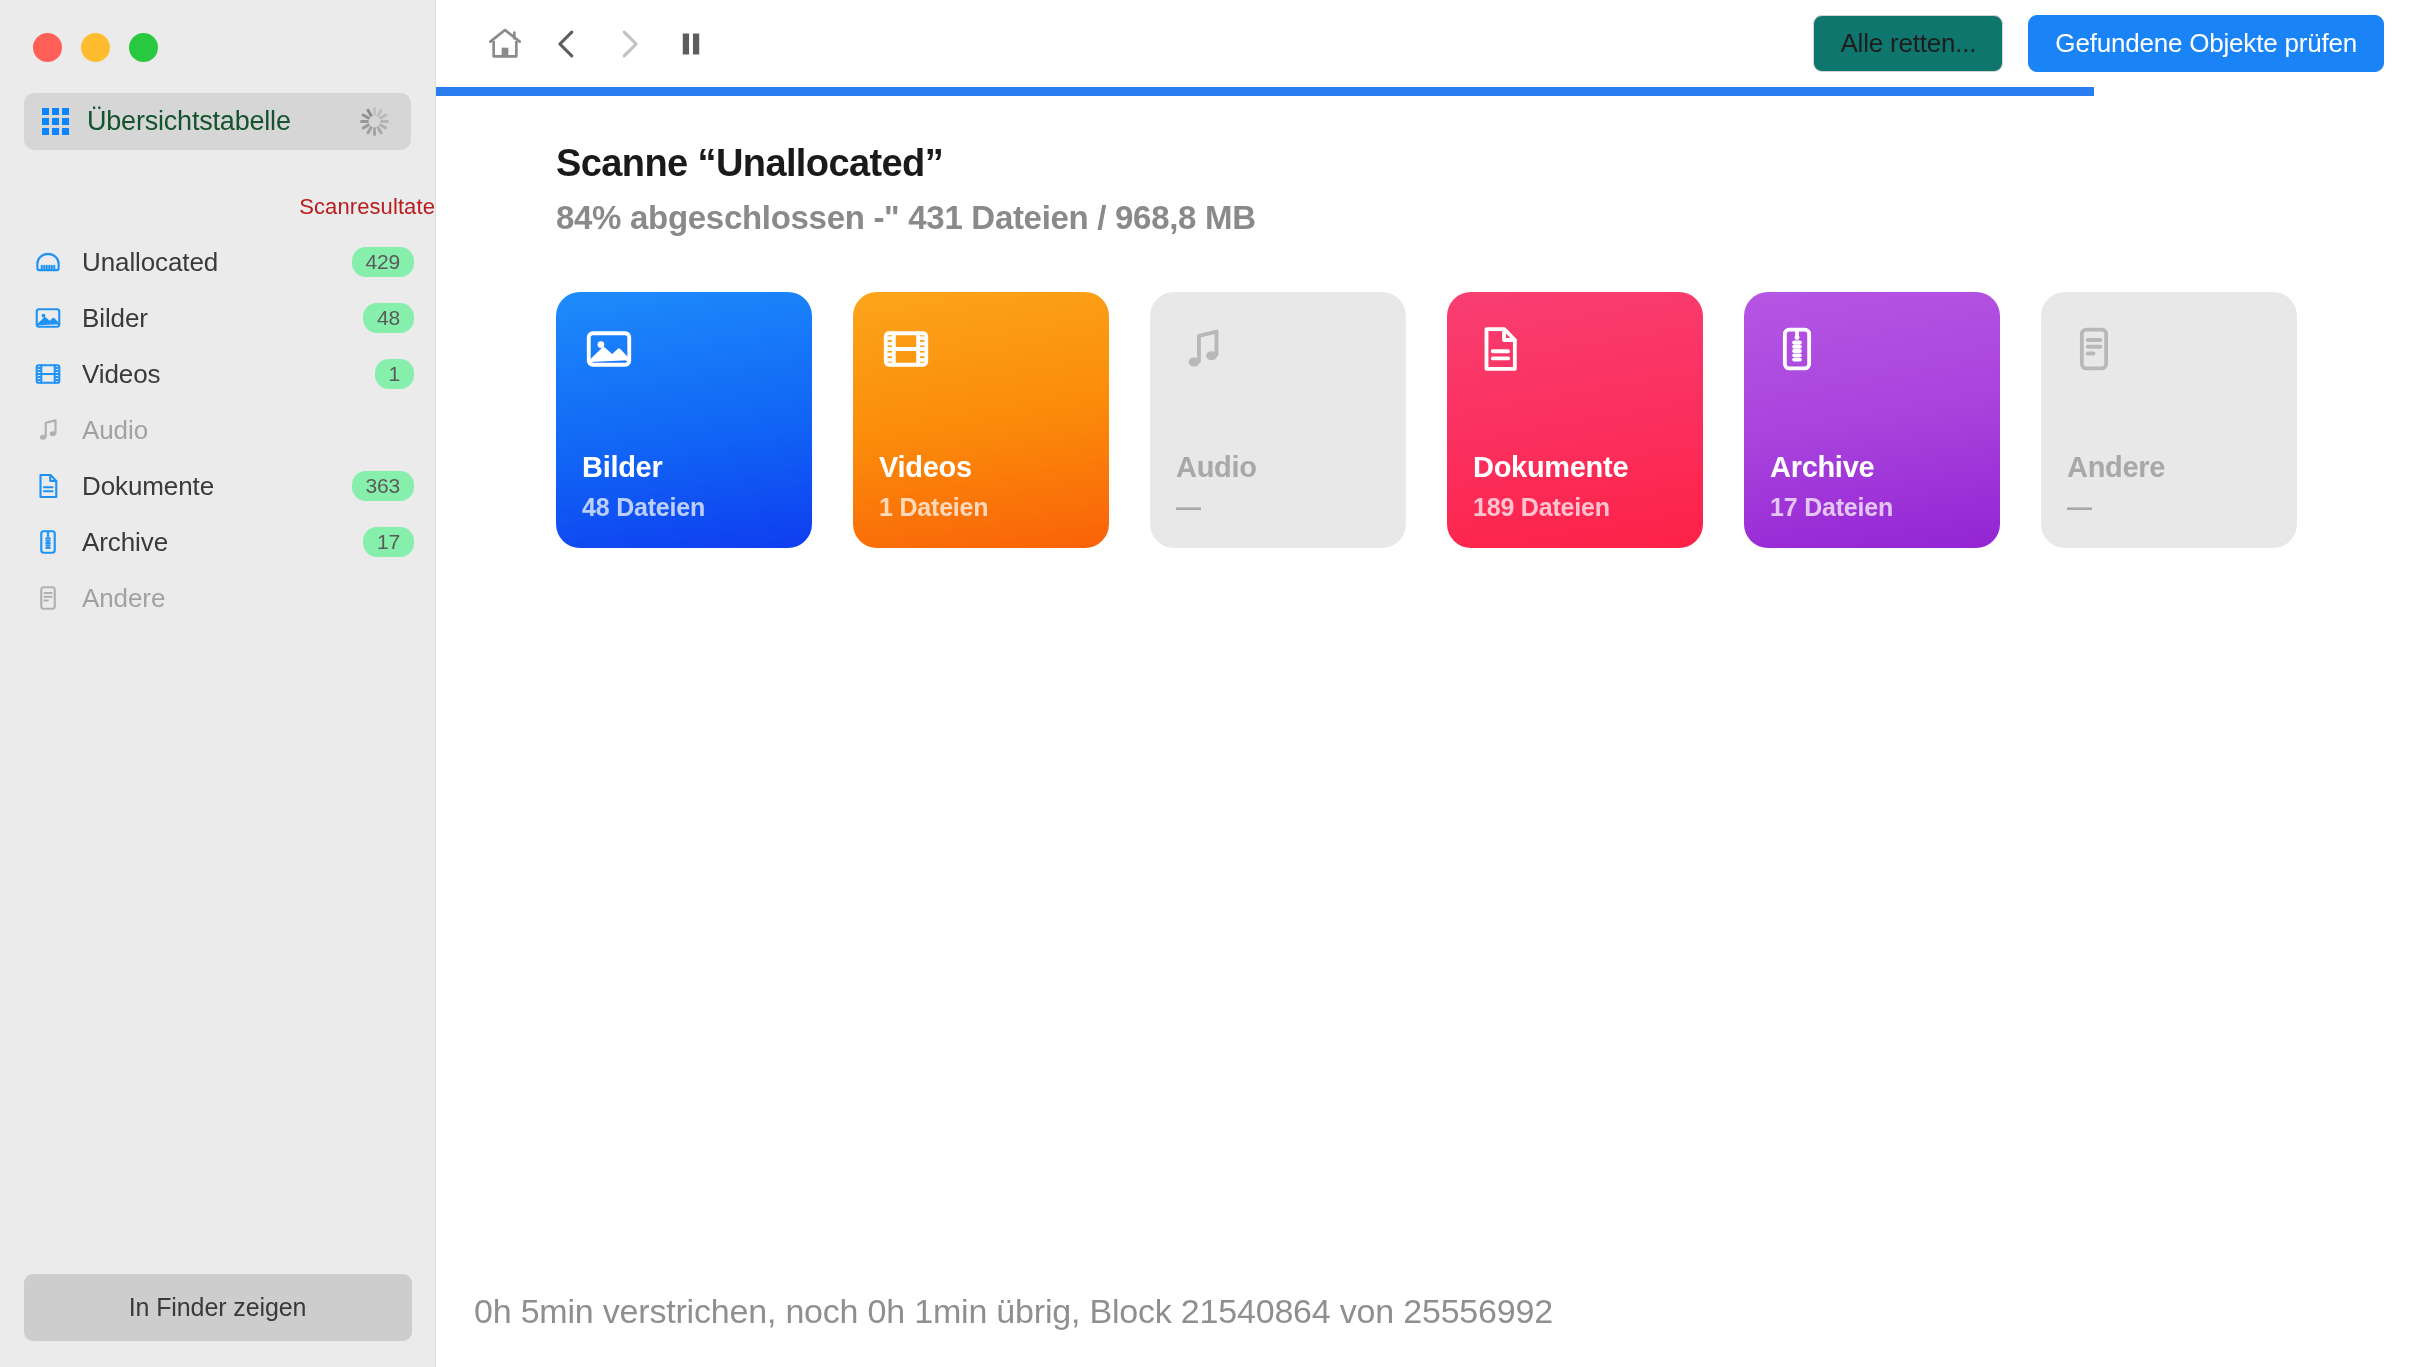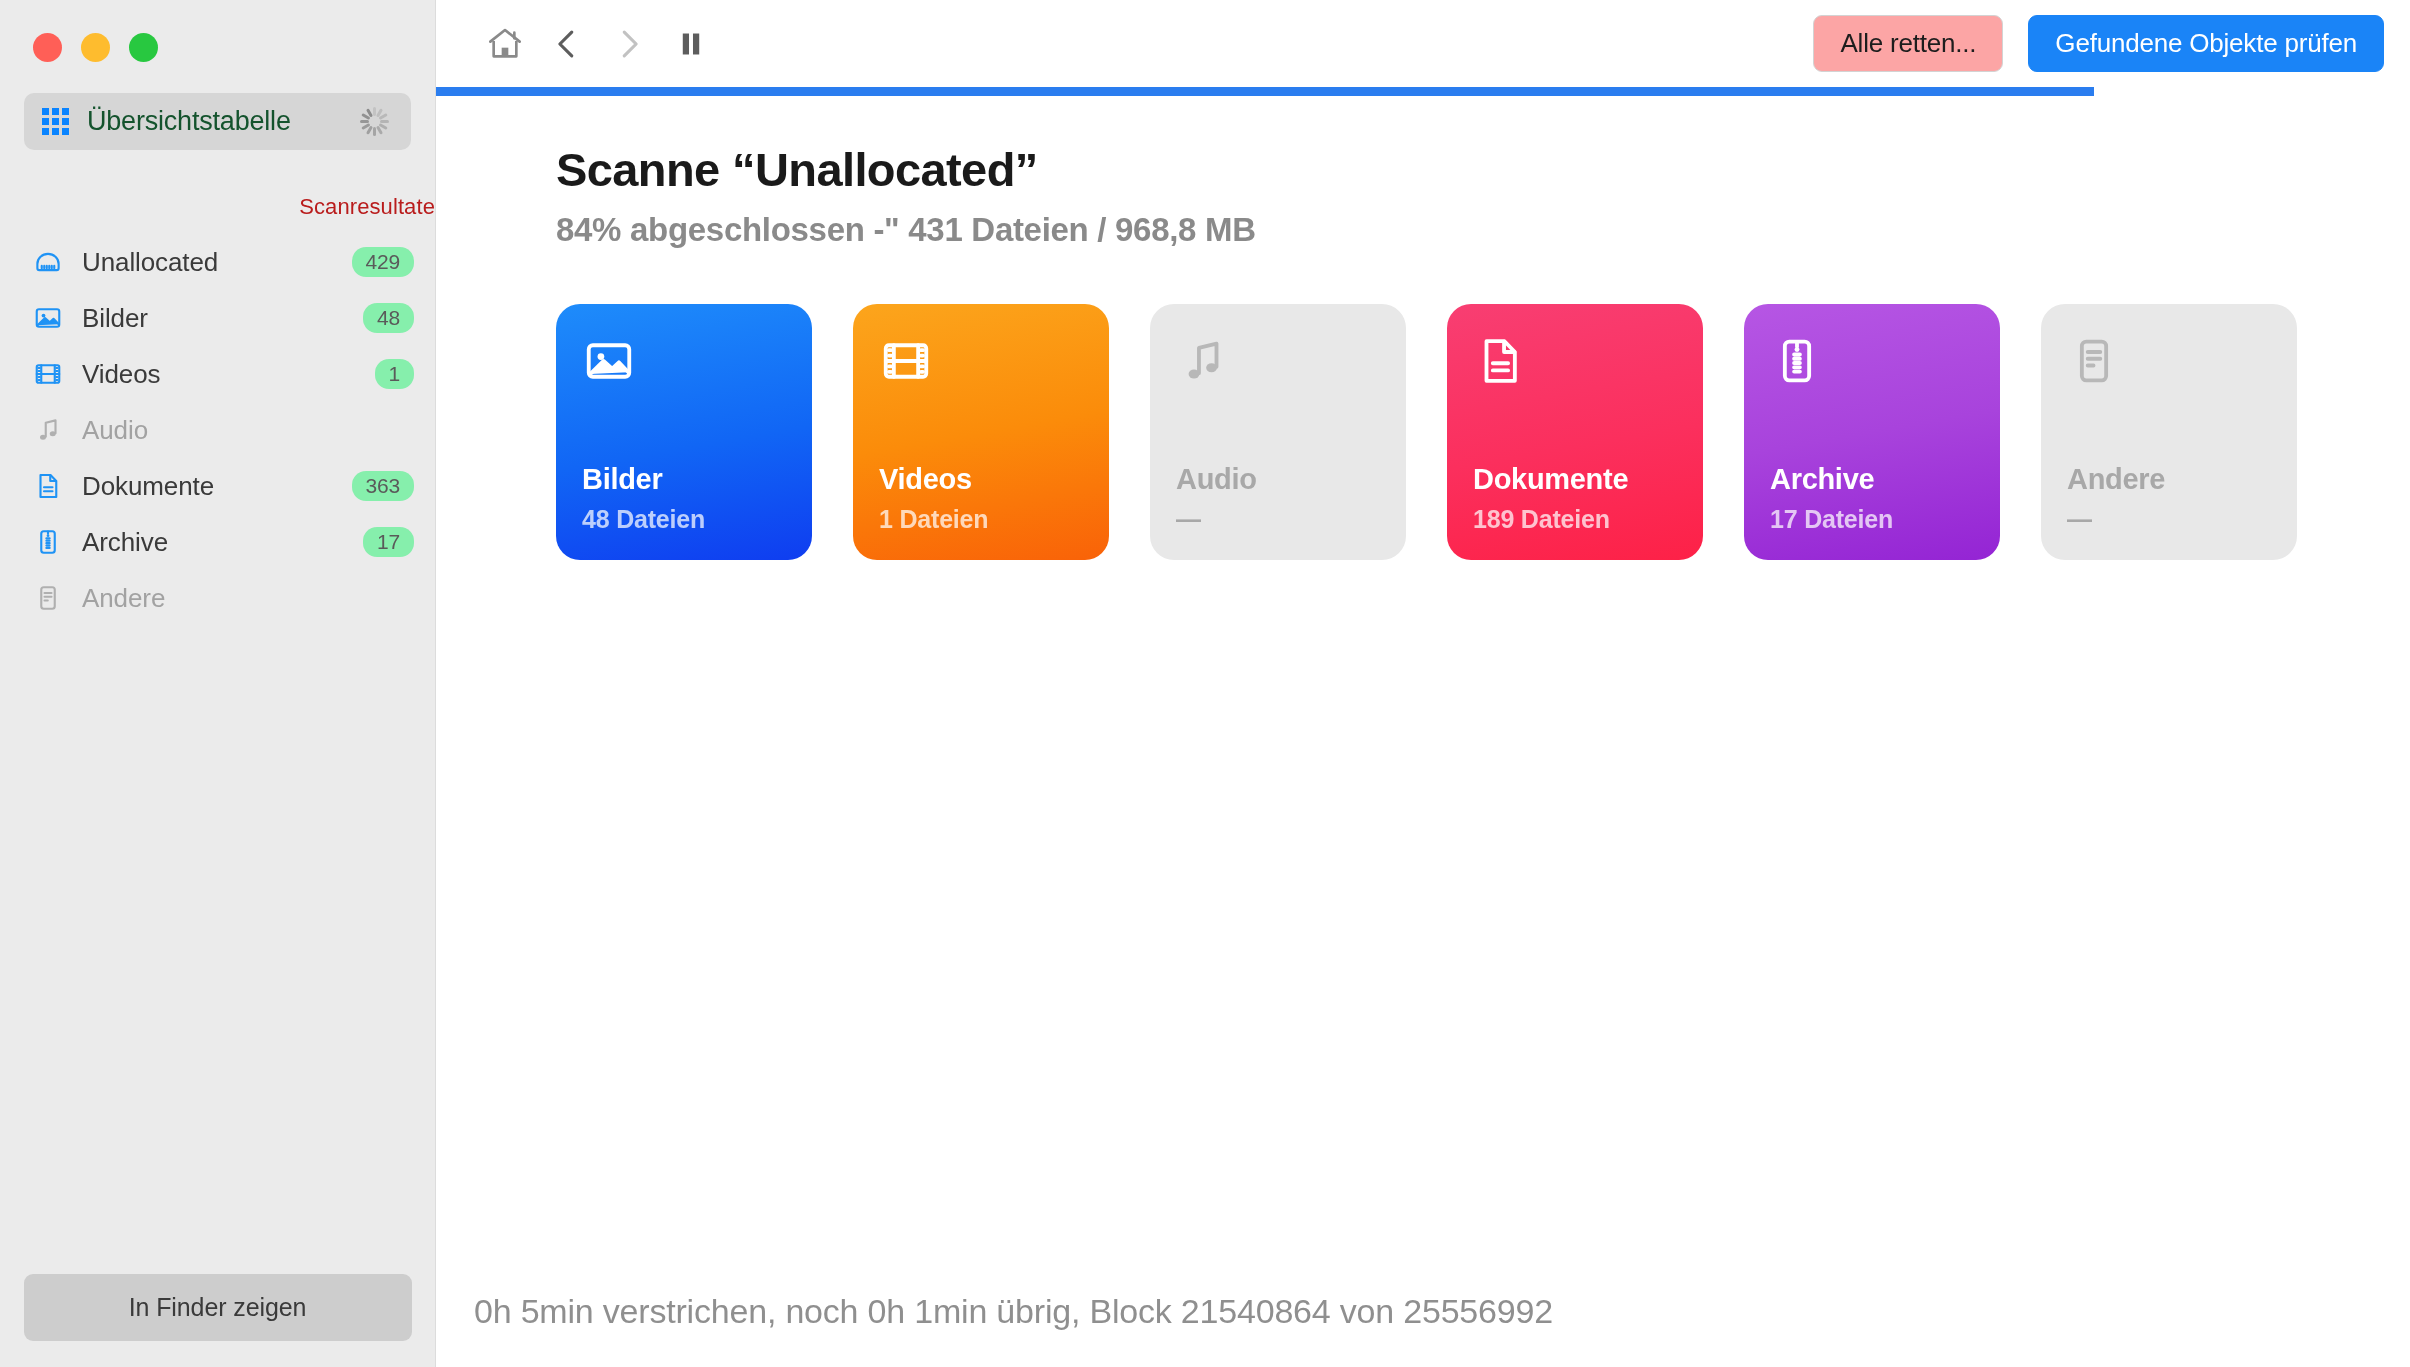--- a/index.html
+++ b/index.html
@@ -85,35 +85,35 @@
     background:#ffffff;
   }
   .tb-btn { width:62px; height:62px; display:flex; align-items:center; justify-content:center; cursor:pointer; }
   .tb-spacer { flex:1; }
   .btn {
     font-family:"Liberation Sans", sans-serif;
     font-size:26px; letter-spacing:-0.2px;
     border-radius:9px; cursor:pointer; white-space:nowrap;
   }
   .btn-secondary {
-    background:#fca5a5; border:1px solid #d3d3d3; color:#1d1d1d;
+    background:#0f766e; border:1px solid #d3d3d3; color:#1d1d1d;
     padding:0 26px; height:57px; margin-right:25px;
   }
   .btn-primary {
     background:#1a84f7; border:1px solid #1a84f7; color:#fff;
     padding:0 26px; height:57px;
   }
 
   .progress-track { height:9px; width:100%; background:#ffffff; position:relative; }
   .progress-fill { height:9px; background:#2a7def; }
 
   .body-area { flex:1; padding:46px 0 0 0; position:relative; overflow:hidden; }
 
   .scan-title {
-    font-size:47px; font-weight:bold; color:#1a1a1a;
+    font-size:38px; font-weight:bold; color:#1a1a1a;
     margin-left:120px; letter-spacing:-0.6px;
   }
   .scan-sub {
     font-size:33px; font-weight:bold; color:#8a8a8a;
     margin:14px 0 0 120px; letter-spacing:-0.3px;
   }
 
   .cards {
     display:flex; gap:41px; margin:55px 0 0 120px;
   }

